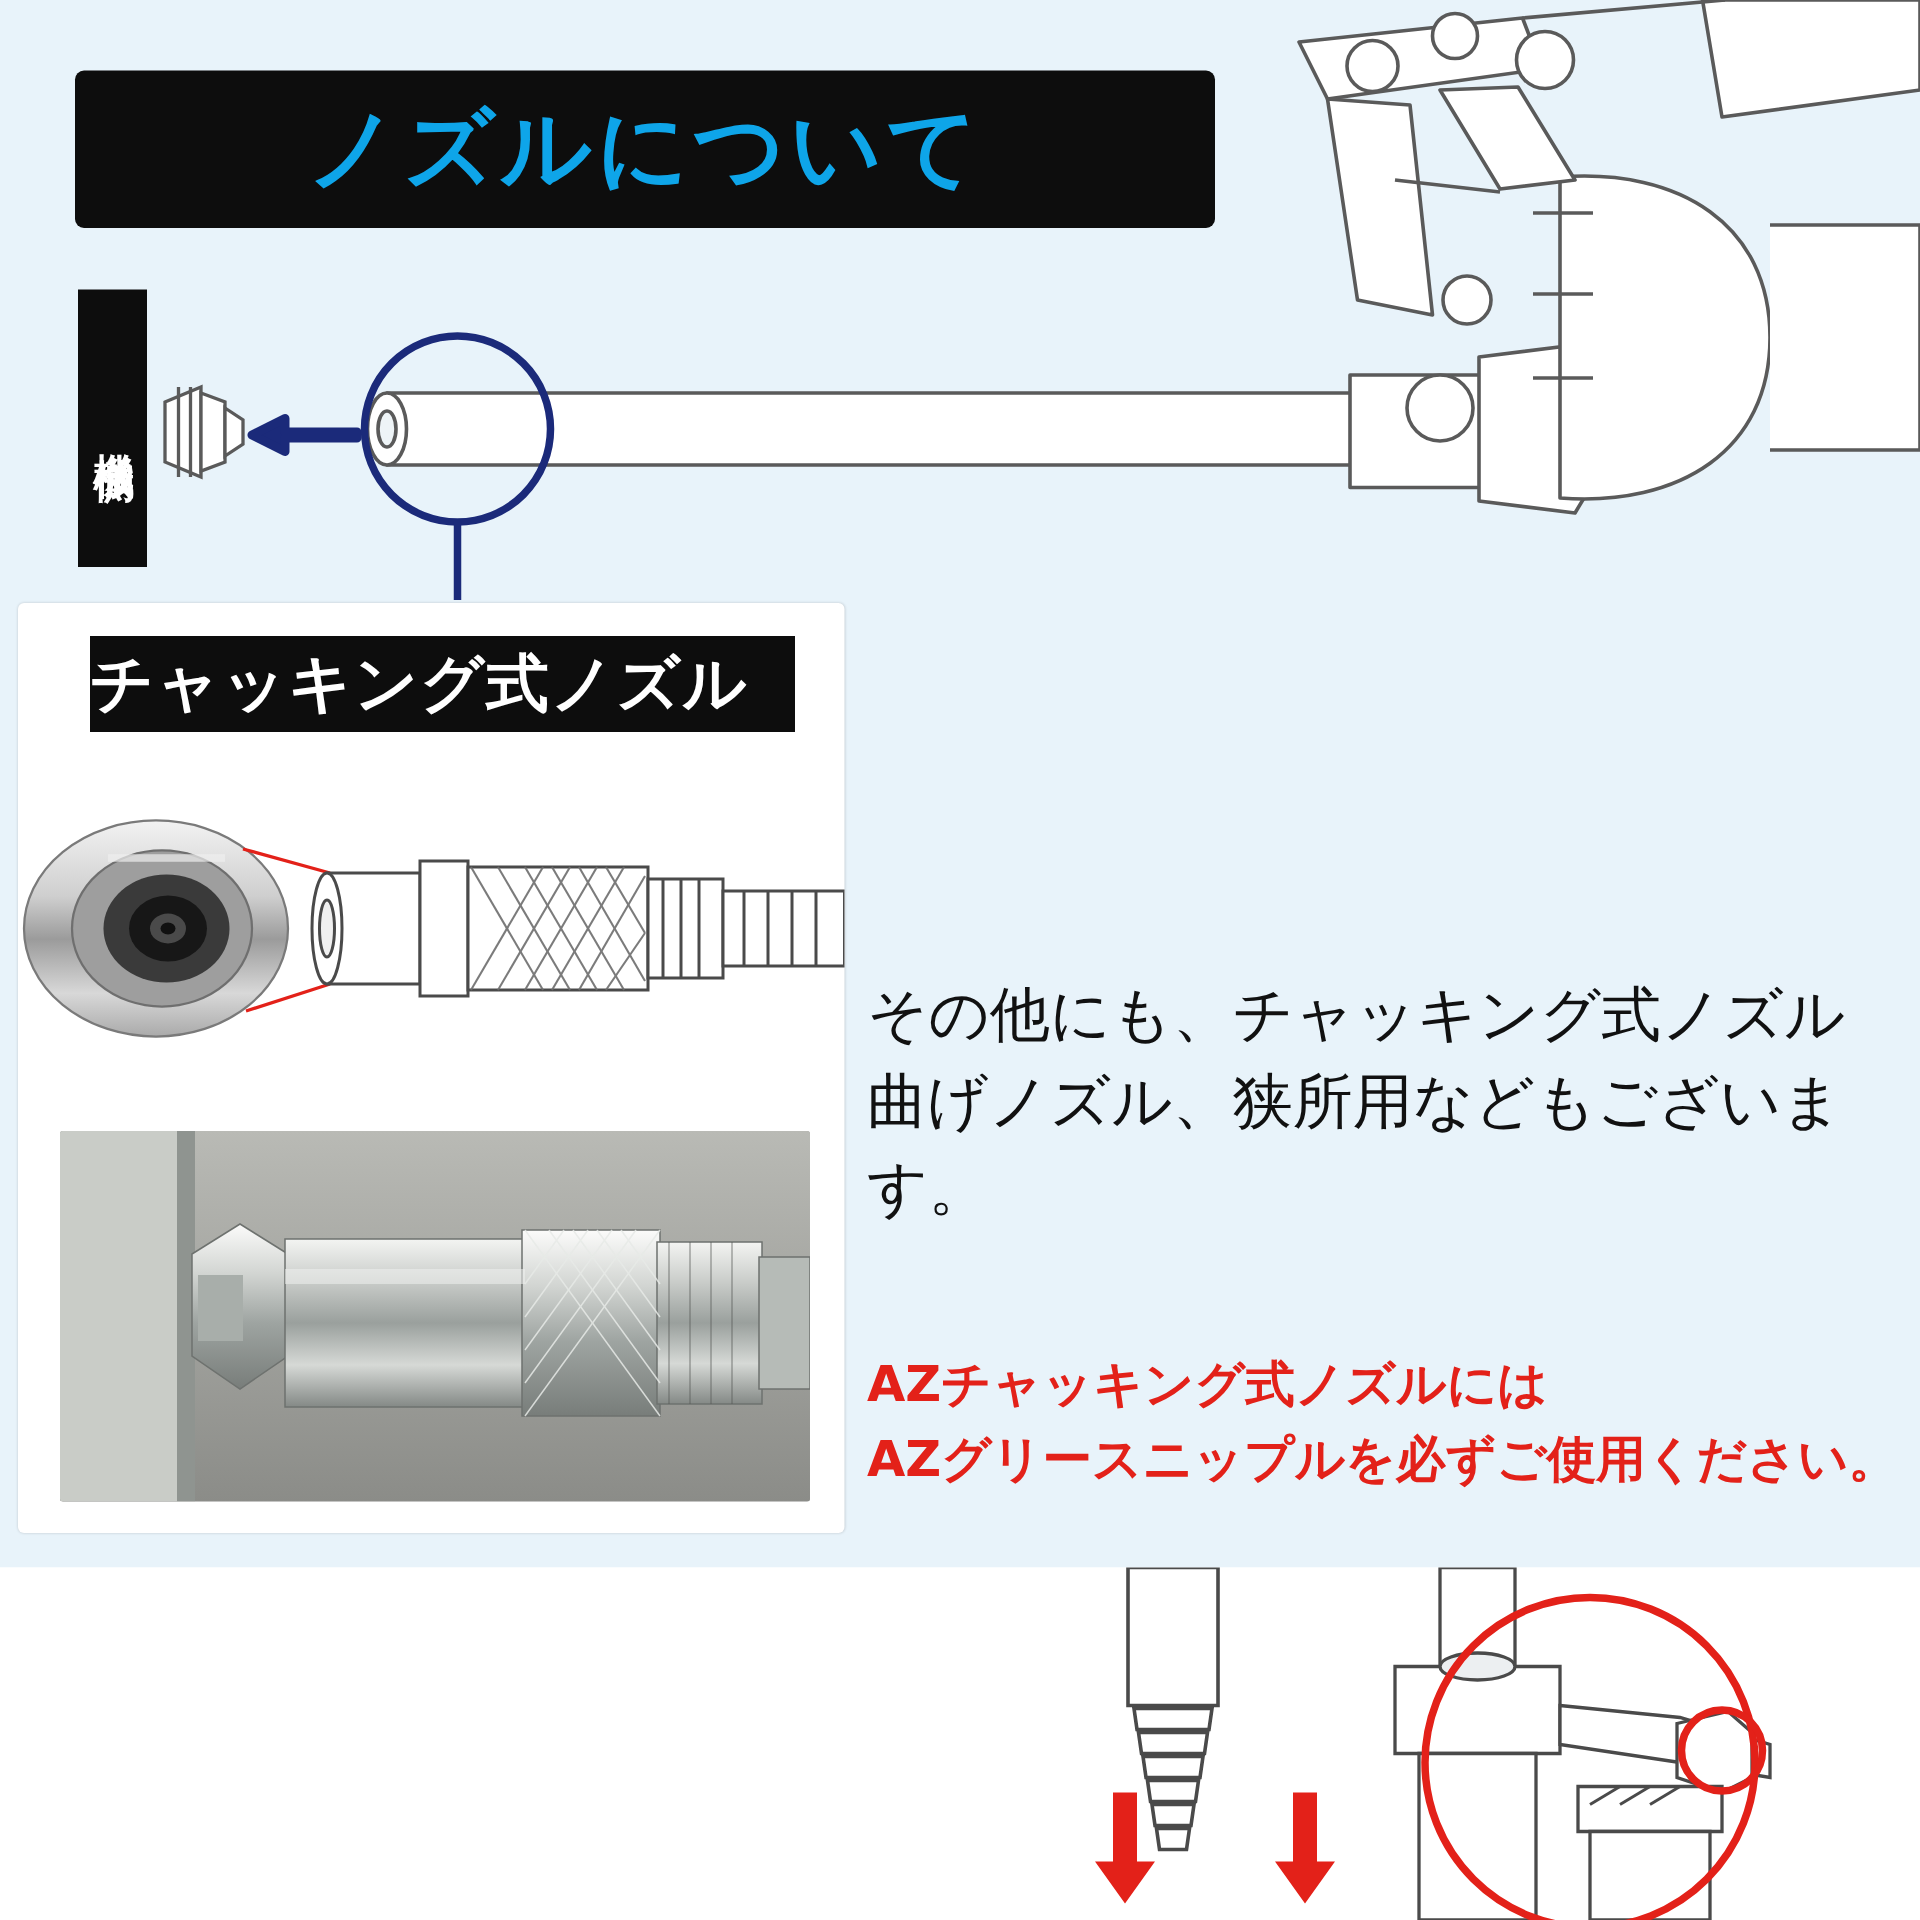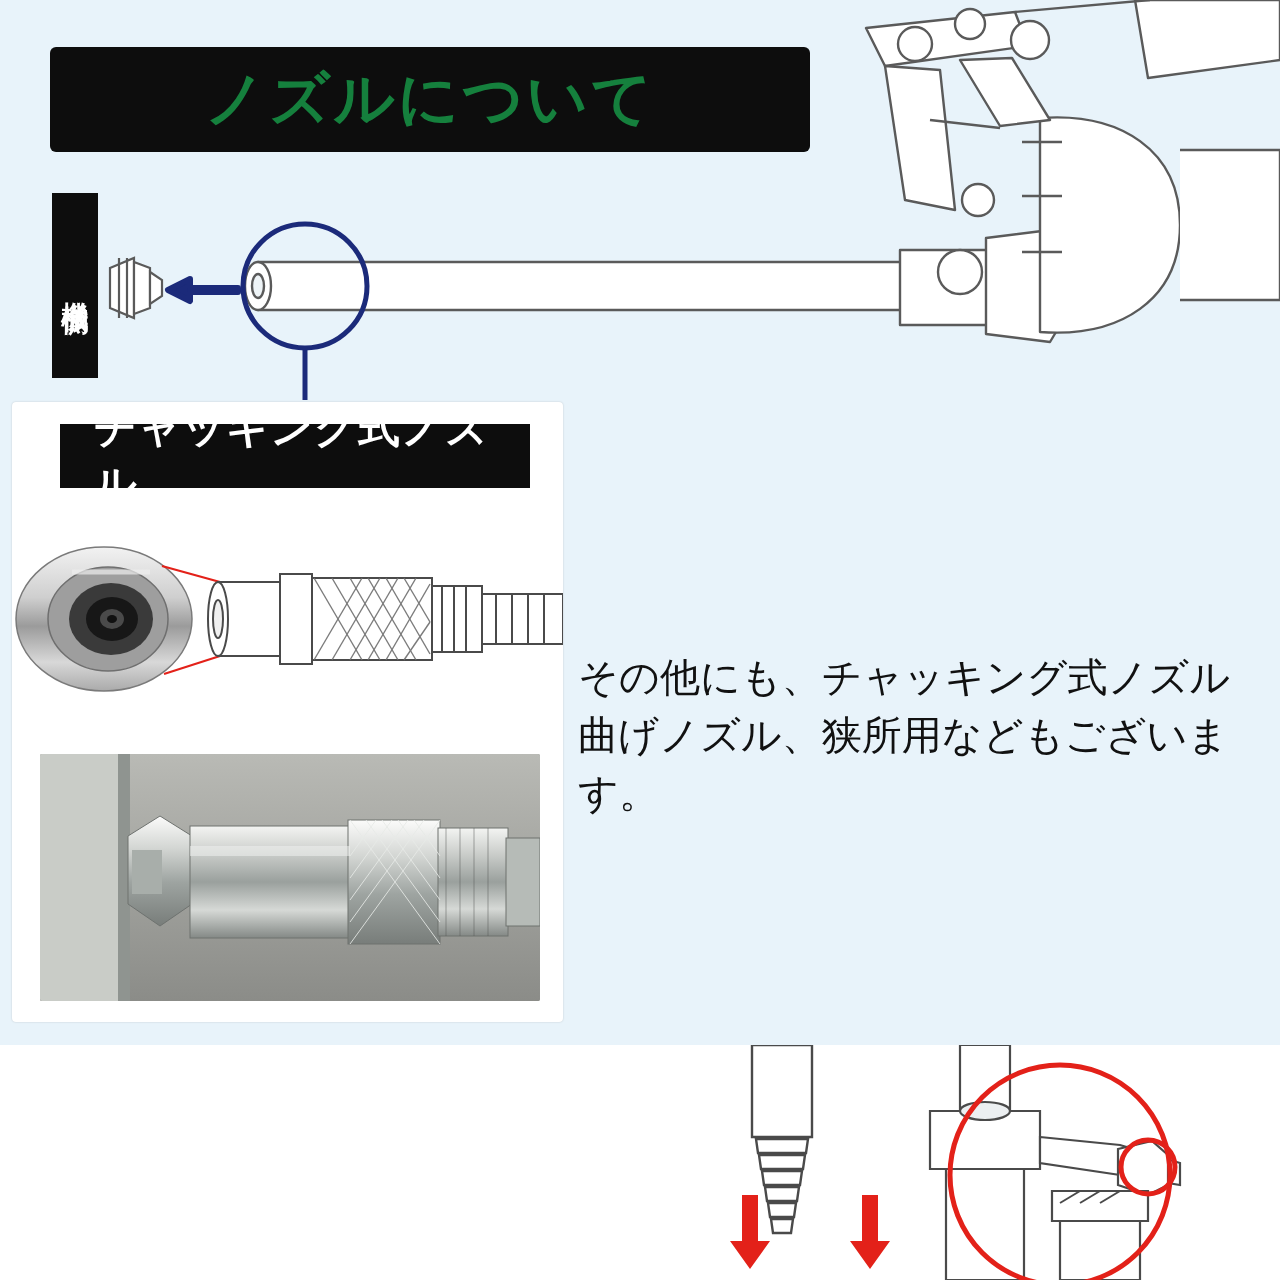--- a/index.html
+++ b/index.html
@@ -14,40 +14,40 @@
     background:#e8f3fa;
   }
   
   #title-ribbon{
     position:absolute;left:50px;top:47px;width:760px;height:105px;
     background:#0d0d0d;border-radius:6px;
   }
   #title-ribbon .t{
     position:absolute;left:0;top:0;width:760px;height:105px;
     display:flex;align-items:center;justify-content:center;
-    color:#15803d;font-size:60px;font-weight:bold;letter-spacing:3px;
+    color:#0ea5e9;font-size:60px;font-weight:bold;letter-spacing:3px;
     font-family:"DejaVu Sans",sans-serif;
   }
   
   #machine-label{
     position:absolute;left:52px;top:193px;width:46px;height:185px;
     background:#0d0d0d;color:#ffffff;font-size:27px;font-weight:bold;
     display:flex;align-items:center;justify-content:center;
     writing-mode:vertical-rl;letter-spacing:4px;
     font-family:"DejaVu Sans",sans-serif;
   }
   
   #nozzle-card{
     position:absolute;left:12px;top:402px;width:551px;height:620px;
     background:#ffffff;border-radius:4px;box-shadow:0 0 2px rgba(0,0,0,.18);
   }
   #nozzle-card-title{
     position:absolute;left:48px;top:22px;width:470px;height:64px;
     background:#0d0d0d;color:#ffffff;font-size:42px;font-weight:bold;
-    display:flex;align-items:center;padding-left:34px;box-sizing:border-box;
+    display:flex;align-items:center;padding-left:0;box-sizing:border-box;
     letter-spacing:1px;font-family:"DejaVu Sans",sans-serif;
   }
   .card-cap1,.card-cap2{
     position:absolute;left:0;width:551px;text-align:center;
     color:#111;font-weight:bold;font-size:34px;letter-spacing:0px;
     font-family:"DejaVu Sans",sans-serif;
   }
   .card-cap1{top:654px;}
   .card-cap2{top:701px;}
   
@@ -257,20 +257,24 @@
         <rect x="150" y="92" width="160" height="10" fill="#eef1ee" opacity=".55"></rect>
       </svg>
     </div>
   </div>
 
   <div id="right-text">
     <div>その他にも、チャッキング式ノズル</div>
     <div>曲げノズル、狭所用などもございます。</div>
   </div>
 
+  <div id="red-note">
+    <div>AZチャッキング式ノズルには</div>
+    <div>AZグリースニップルを必ずご使用ください。</div>
+  </div>
 </div>
 
 <div id="bottom-panel">
 
   <svg class="abs" width="1280" height="235" viewBox="0 0 1280 235">
 
     <g fill="#ffffff" stroke="#4a4a4a" stroke-width="2.4">
       <path d="M752 0 L812 0 L812 92 L752 92 Z"></path>
       <path d="M756 94 L808 94 L806 108 L758 108 Z"></path>
       <path d="M759 110 L805 110 L803 124 L761 124 Z"></path>

